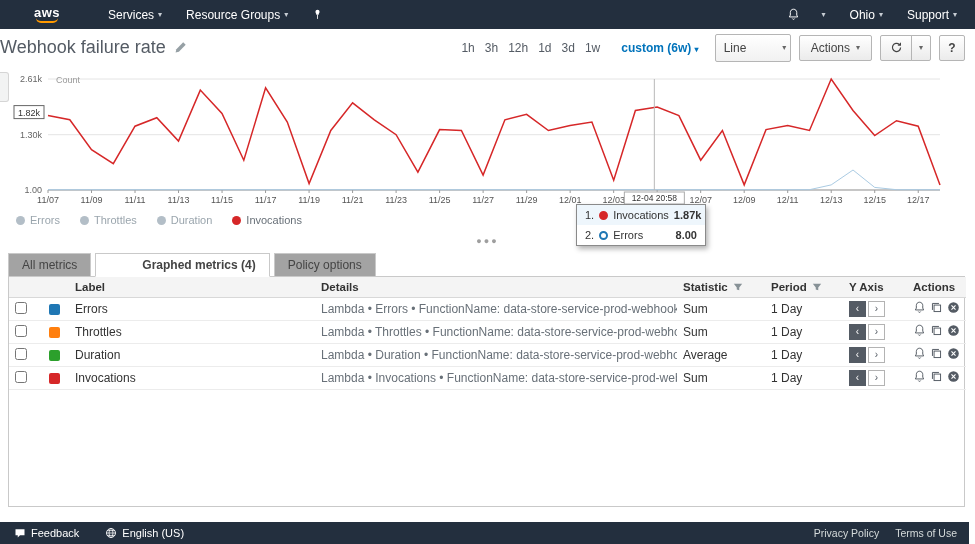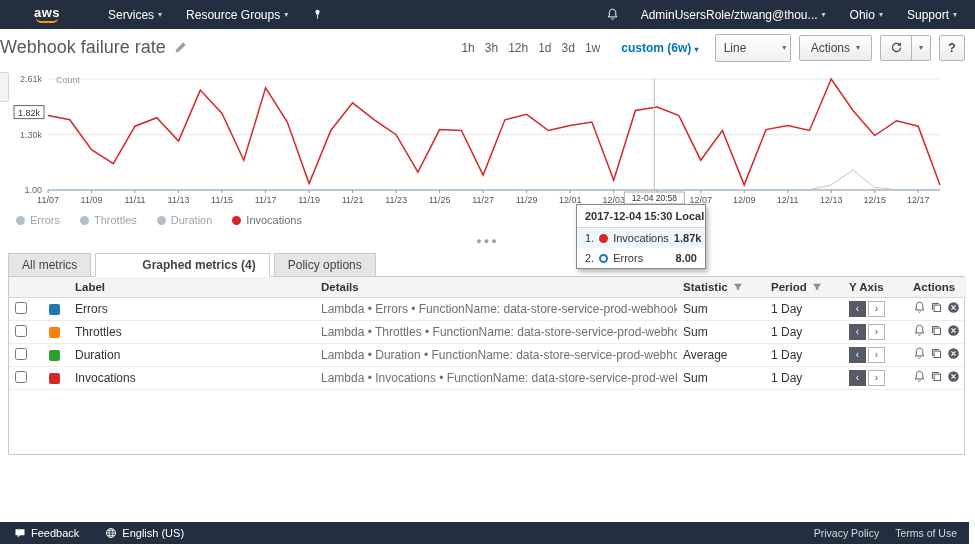--- a/index.html
+++ b/index.html
@@ -46,23 +46,23 @@
   .tooltip { position:absolute; top:204px; left:576px; width:130px; background:#fff; border:1px solid #8a8a8a; box-shadow:2px 3px 5px rgba(0,0,0,.3); z-index:25; font-size:11px; color:#333; }
   .tt-title { padding:5px 8px; font-weight:bold; border-bottom:1px solid #d5d5d5; white-space:nowrap; }
   .tt-row { display:flex; align-items:center; padding:4px 8px; gap:5px; }
   .tt-row.hl { background:#eef6fc; }
   .tt-dot { width:9px; height:9px; border-radius:50%; border:2px solid; flex:0 0 auto; }
   .tt-name { flex:1; }
   .tt-val { font-weight:bold; }
 
   
   .tabs { position:absolute; top:253px; left:8px; display:flex; z-index:6; }
-  .tab { height:24px; padding:4px 13px; font-size:12px; border:1px solid #c9c9c9; background:#e5e5e5; color:#444; margin-right:4px; cursor:pointer; white-space:nowrap; }
+  .tab { height:24px; padding:4px 13px; font-size:12px; border:1px solid #c9c9c9; background:#a3a3a3; color:#444; margin-right:4px; cursor:pointer; white-space:nowrap; }
   .tab.active { background:#fff; border-bottom-color:#fff; font-weight:bold;padding-left:46px; }
-  .panel { position:absolute; top:276px; left:8px; width:957px; height:179px; background:#fff; border:1px solid #c9c9c9; z-index:5; }
+  .panel { position:absolute; top:276px; left:8px; width:957px; height:231px; background:#fff; border:1px solid #c9c9c9; z-index:5; }
   table { width:100%; border-collapse:collapse; font-size:12px; table-layout:fixed; }
   thead th { background:#f4f4f4; border-bottom:1px solid #d8d8d8; padding:4px 6px; text-align:left; font-size:11.5px; color:#333; }
   thead th .th-wrap { display:flex; align-items:center; gap:5px; }
   tbody td { padding:3px 6px; border-bottom:1px solid #ececec; color:#333; height:22px; overflow:hidden; white-space:nowrap; }
   .details-cell { color:#687078; }
   .swatch { display:inline-block; width:11px; height:11px; border-radius:2px; vertical-align:middle; }
   .yx-left { background:#545b64; color:#fff; border:1px solid #545b64; width:17px; height:16px; font-size:10px; line-height:12px; padding:0; cursor:pointer; }
   .yx-right { background:#fff; color:#545b64; border:1px solid #b3b3b3; width:17px; height:16px; font-size:10px; line-height:12px; padding:0; margin-left:2px; cursor:pointer; }
   .action-btn { background:none; border:none; color:#545b64; padding:0; margin:0 4px 0 0; cursor:pointer; vertical-align:middle; }
   input[type=checkbox] { width:12px; height:12px; }
@@ -99,21 +99,20 @@
     </div>
   </div>
   <div class="nav-right">
     <div class="bell-wrap">
       <svg viewBox="0 0 16 16" width="13" height="13">
           <path d="M8 1.5c-2.4 0-3.9 1.8-3.9 4v3.2L2.9 11h10.2L12 8.7V5.5c0-2.2-1.6-4-4-4z" fill="none" stroke="#fff" stroke-width="1.2"></path>
           <path d="M6.6 13a1.5 1.5 0 0 0 2.8 0" fill="none" stroke="#fff" stroke-width="1.2"></path>
         </svg>
     </div>
     <div class="nav-item">
-      <span>AdminUsersRole/ztwang@thou...</span>
         <span class="caret">▾</span>
     </div>
     <div class="nav-item">
       <span>Ohio</span>
         <span class="caret">▾</span>
     </div>
     <div class="nav-item">
       <span>Support</span>
         <span class="caret">▾</span>
     </div>
@@ -239,21 +238,20 @@
   </span>
   <span class="legend-item">
     <span class="legend-dot" style="background-color: rgb(214, 39, 40);"></span>
     <span style="color: rgb(104, 112, 120);">Invocations</span>
   </span>
 </div>
 
 <div class="grip">●●●</div>
 
 <div class="tooltip">
-  <div class="tt-title">2017-12-04 15:30 Local</div>
   <div class="tt-row hl">
     <span>1.</span>
     <span class="tt-dot" style="background-color: rgb(214, 39, 40); border-color: rgb(214, 39, 40);"></span>
     <span class="tt-name">Invocations</span>
     <span class="tt-val">1.87k</span>
   </div>
   <div class="tt-row">
     <span>2.</span>
     <span class="tt-dot" style="background-color: rgb(255, 255, 255); border-color: rgb(31, 119, 180);"></span>
     <span class="tt-name">Errors</span>

